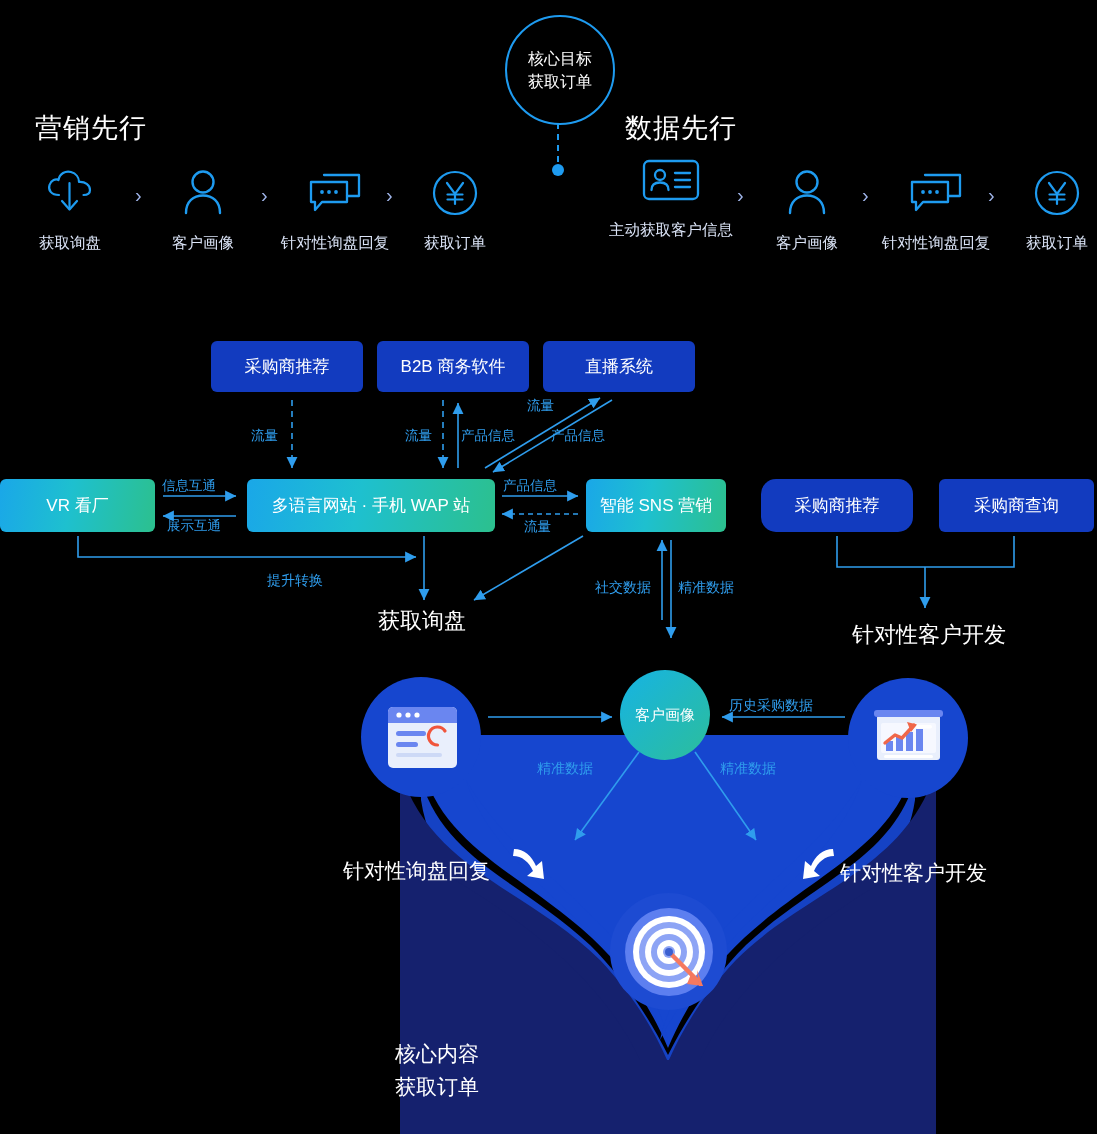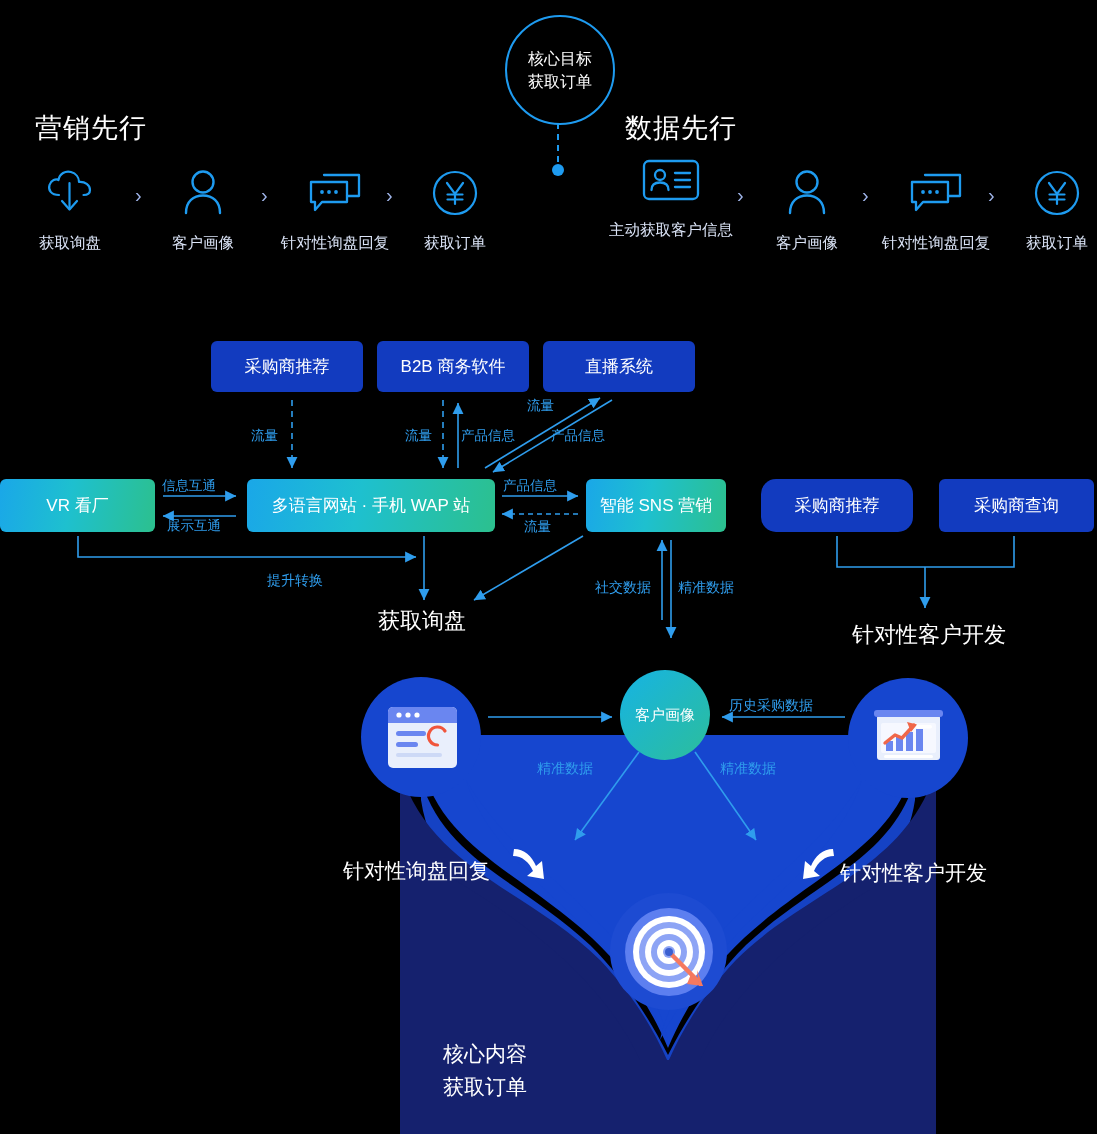--- a/index.html
+++ b/index.html
@@ -402,18 +402,18 @@
       <circle cx="44" cy="44" r="18" fill="#8da4f5"></circle>
       <circle cx="44" cy="44" r="12" fill="#ffffff"></circle>
       <circle cx="44" cy="44" r="6" fill="#8da4f5"></circle>
       <line x1="44" y1="44" x2="72" y2="72" stroke="#f5795f" stroke-width="4.5" stroke-linecap="round"></line>
       <circle cx="44" cy="44" r="4" fill="#3b5fd0"></circle>
       <path d="M66 66 L78 78 L62 76 Z" fill="#f5795f"></path>
       <path d="M78 78 L72 62 L74 78 Z" fill="#f5795f"></path>
     </svg>
   </div>
 
-  <div class="core-text" style="left:0px;top:1038px;width:874px;padding-left:48px;">
+  <div class="core-text" style="left:0px;top:1038px;width:874px;">
     <div>核心内容</div>
     <div>获取订单</div>
   </div>
 
 </div>
 
 </body></html>

